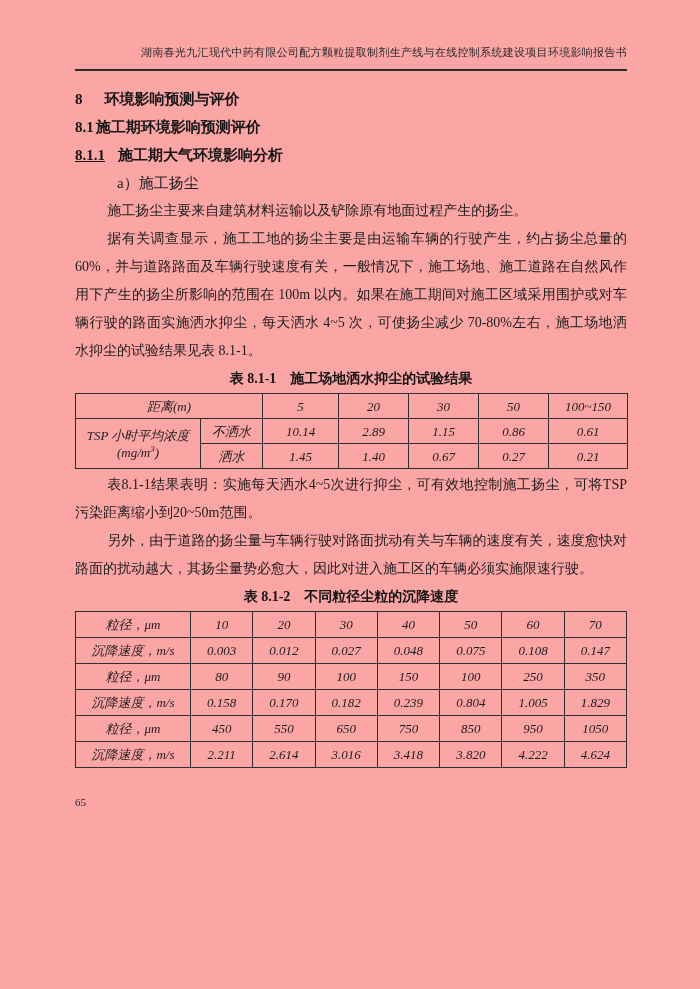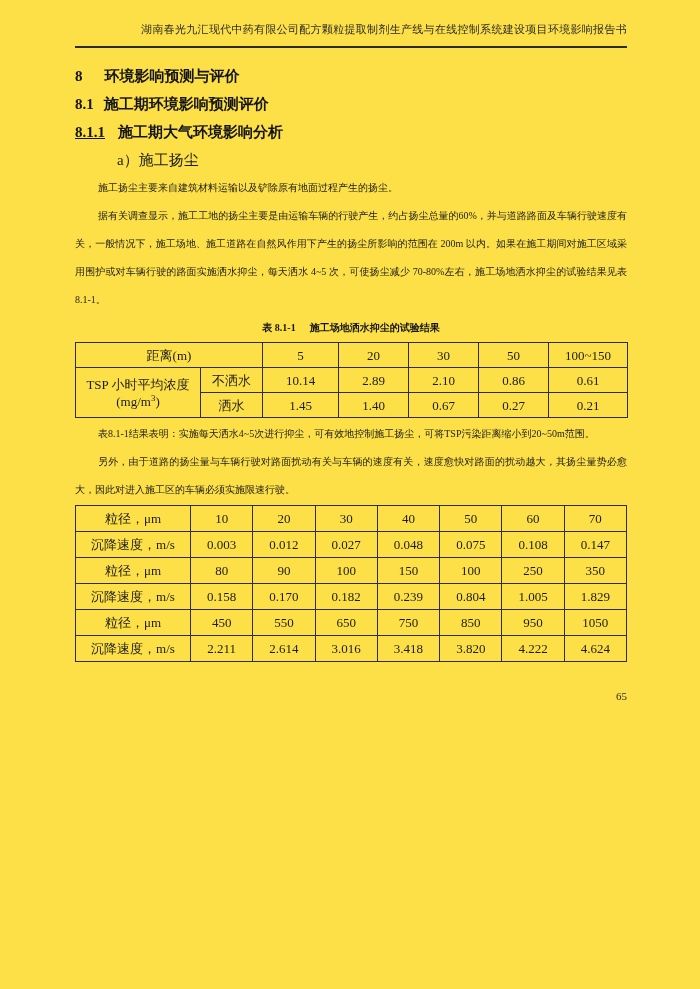--- a/index.html
+++ b/index.html
@@ -1,22 +1,22 @@
 <!DOCTYPE html>
 <html><head>
 <meta charset="utf-8">
 <style>
   html,body{margin:0;padding:0;background:#e8e8e8;}
   .page{
     position:relative;
     width:700px;height:989px;
     margin:0 auto;
-    background:#fde047;
+    background:#fca5a5;
     box-sizing:border-box;
-    padding:21px 73px 0 75px;
+    padding:44px 73px 0 75px;
     overflow:hidden;
     font-family:"Liberation Serif","DejaVu Serif",serif;
     color:#1c1c1c;
   }
   
   .hdr{
     font-size:11px;
     letter-spacing:.3px;
     text-align:right;
     line-height:16px;
@@ -26,39 +26,39 @@
   }
   
   .h-block{margin-top:14px;}
   .hline{
     font-size:15px;
     font-weight:bold;
     line-height:28px;
     color:#141414;
   }
   .hnum-lg{margin-right:22px;}
-  .hnum-sm{margin-right:10px;}
+  .hnum-sm{margin-right:2px;}
   .hnum-md{margin-right:13px;text-decoration:underline;}
   .sub-item{
     font-size:15px;
     line-height:28px;
     padding-left:42px;
   }
   
   p.body{
     margin:0;
-    font-size:10px;
+    font-size:14px;
     line-height:28px;
     text-align:justify;
     text-indent:2.3em;
     color:#1c1c1c;
   }
   
   .tbl-title{
-    font-size:10px;
+    font-size:14px;
     font-weight:bold;
     text-align:center;
     line-height:27px;
     color:#141414;
   }
   .tbl-title .tnum{margin-right:14px;}
   
   table.doc{
     width:100%;
     border-collapse:collapse;
@@ -68,28 +68,28 @@
   table.doc td{
     border:1px solid #2e2e2e;
     text-align:center;
     vertical-align:middle;
     font-size:13px;
     line-height:17px;
     padding:3px 2px;
     color:#1c1c1c;
     overflow:hidden;
   }
-  table.doc{border:1.5px solid #2e2e2e;}
+  table.doc{border:1.5px solid #2e2e2e;font-style:italic;}
   .t1 td{height:18px;}
   .t2 td{height:19px;}
   sup.u3{font-size:9px;vertical-align:super;line-height:0;}
   
   .pgnum{
     margin-top:26px;
-    text-align:right;
+    text-align:left;
     font-size:11px;
     color:#2a2a2a;
     line-height:16px;
     font-family:Liberation Serif, serif;
   }
 </style>
 </head>
 <body>
 
 <div class="page">
@@ -105,21 +105,21 @@
     <div class="hline">
       <span class="hnum-sm">8.1</span><span>施工期环境影响预测评价</span>
     </div>
     <div class="hline">
       <span class="hnum-md">8.1.1</span><span>施工期大气环境影响分析</span>
     </div>
     <div class="sub-item">a）施工扬尘</div>
   </div>
 
   <p class="body">施工扬尘主要来自建筑材料运输以及铲除原有地面过程产生的扬尘。</p>
-  <p class="body">据有关调查显示，施工工地的扬尘主要是由运输车辆的行驶产生，约占扬尘总量的60%，并与道路路面及车辆行驶速度有关，一般情况下，施工场地、施工道路在自然风作用下产生的扬尘所影响的范围在 200m 以内。如果在施工期间对施工区域采用围护或对车辆行驶的路面实施洒水抑尘，每天洒水 4~5 次，可使扬尘减少 70-80%左右，施工场地洒水抑尘的试验结果见表 8.1-1。</p>
+  <p class="body">据有关调查显示，施工工地的扬尘主要是由运输车辆的行驶产生，约占扬尘总量的60%，并与道路路面及车辆行驶速度有关，一般情况下，施工场地、施工道路在自然风作用下产生的扬尘所影响的范围在 100m 以内。如果在施工期间对施工区域采用围护或对车辆行驶的路面实施洒水抑尘，每天洒水 4~5 次，可使扬尘减少 70-80%左右，施工场地洒水抑尘的试验结果见表 8.1-1。</p>
 
   <div class="tbl-title">
     <span class="tnum">表 8.1-1</span><span>施工场地洒水抑尘的试验结果</span>
   </div>
 
   <table class="doc t1">
     <colgroup>
       <col style="width:125px">
         <col style="width:62px">
         <col style="width:76px">
@@ -138,38 +138,41 @@
         <td>100~150</td>
       </tr>
       <tr>
         <td rowspan="2">
           <span>TSP 小时平均浓度</span><br>
           <span><span>(mg/m</span><sup class="u3">3</sup><span>)</span></span>
         </td>
         <td>不洒水</td>
         <td>10.14</td>
         <td>2.89</td>
-        <td>2.10</td>
+        <td>1.15</td>
         <td>0.86</td>
         <td>0.61</td>
       </tr>
       <tr>
         <td>洒水</td>
         <td>1.45</td>
         <td>1.40</td>
         <td>0.67</td>
         <td>0.27</td>
         <td>0.21</td>
       </tr>
     </tbody>
   </table>
 
   <p class="body">表8.1-1结果表明：实施每天洒水4~5次进行抑尘，可有效地控制施工扬尘，可将TSP污染距离缩小到20~50m范围。</p>
   <p class="body">另外，由于道路的扬尘量与车辆行驶对路面扰动有关与车辆的速度有关，速度愈快对路面的扰动越大，其扬尘量势必愈大，因此对进入施工区的车辆必须实施限速行驶。</p>
 
+  <div class="tbl-title">
+    <span class="tnum">表 8.1-2</span><span>不同粒径尘粒的沉降速度</span>
+  </div>
 
   <table class="doc t2">
     <colgroup>
       <col style="width:115px">
         <col>
         <col>
         <col>
         <col>
         <col>
         <col>

